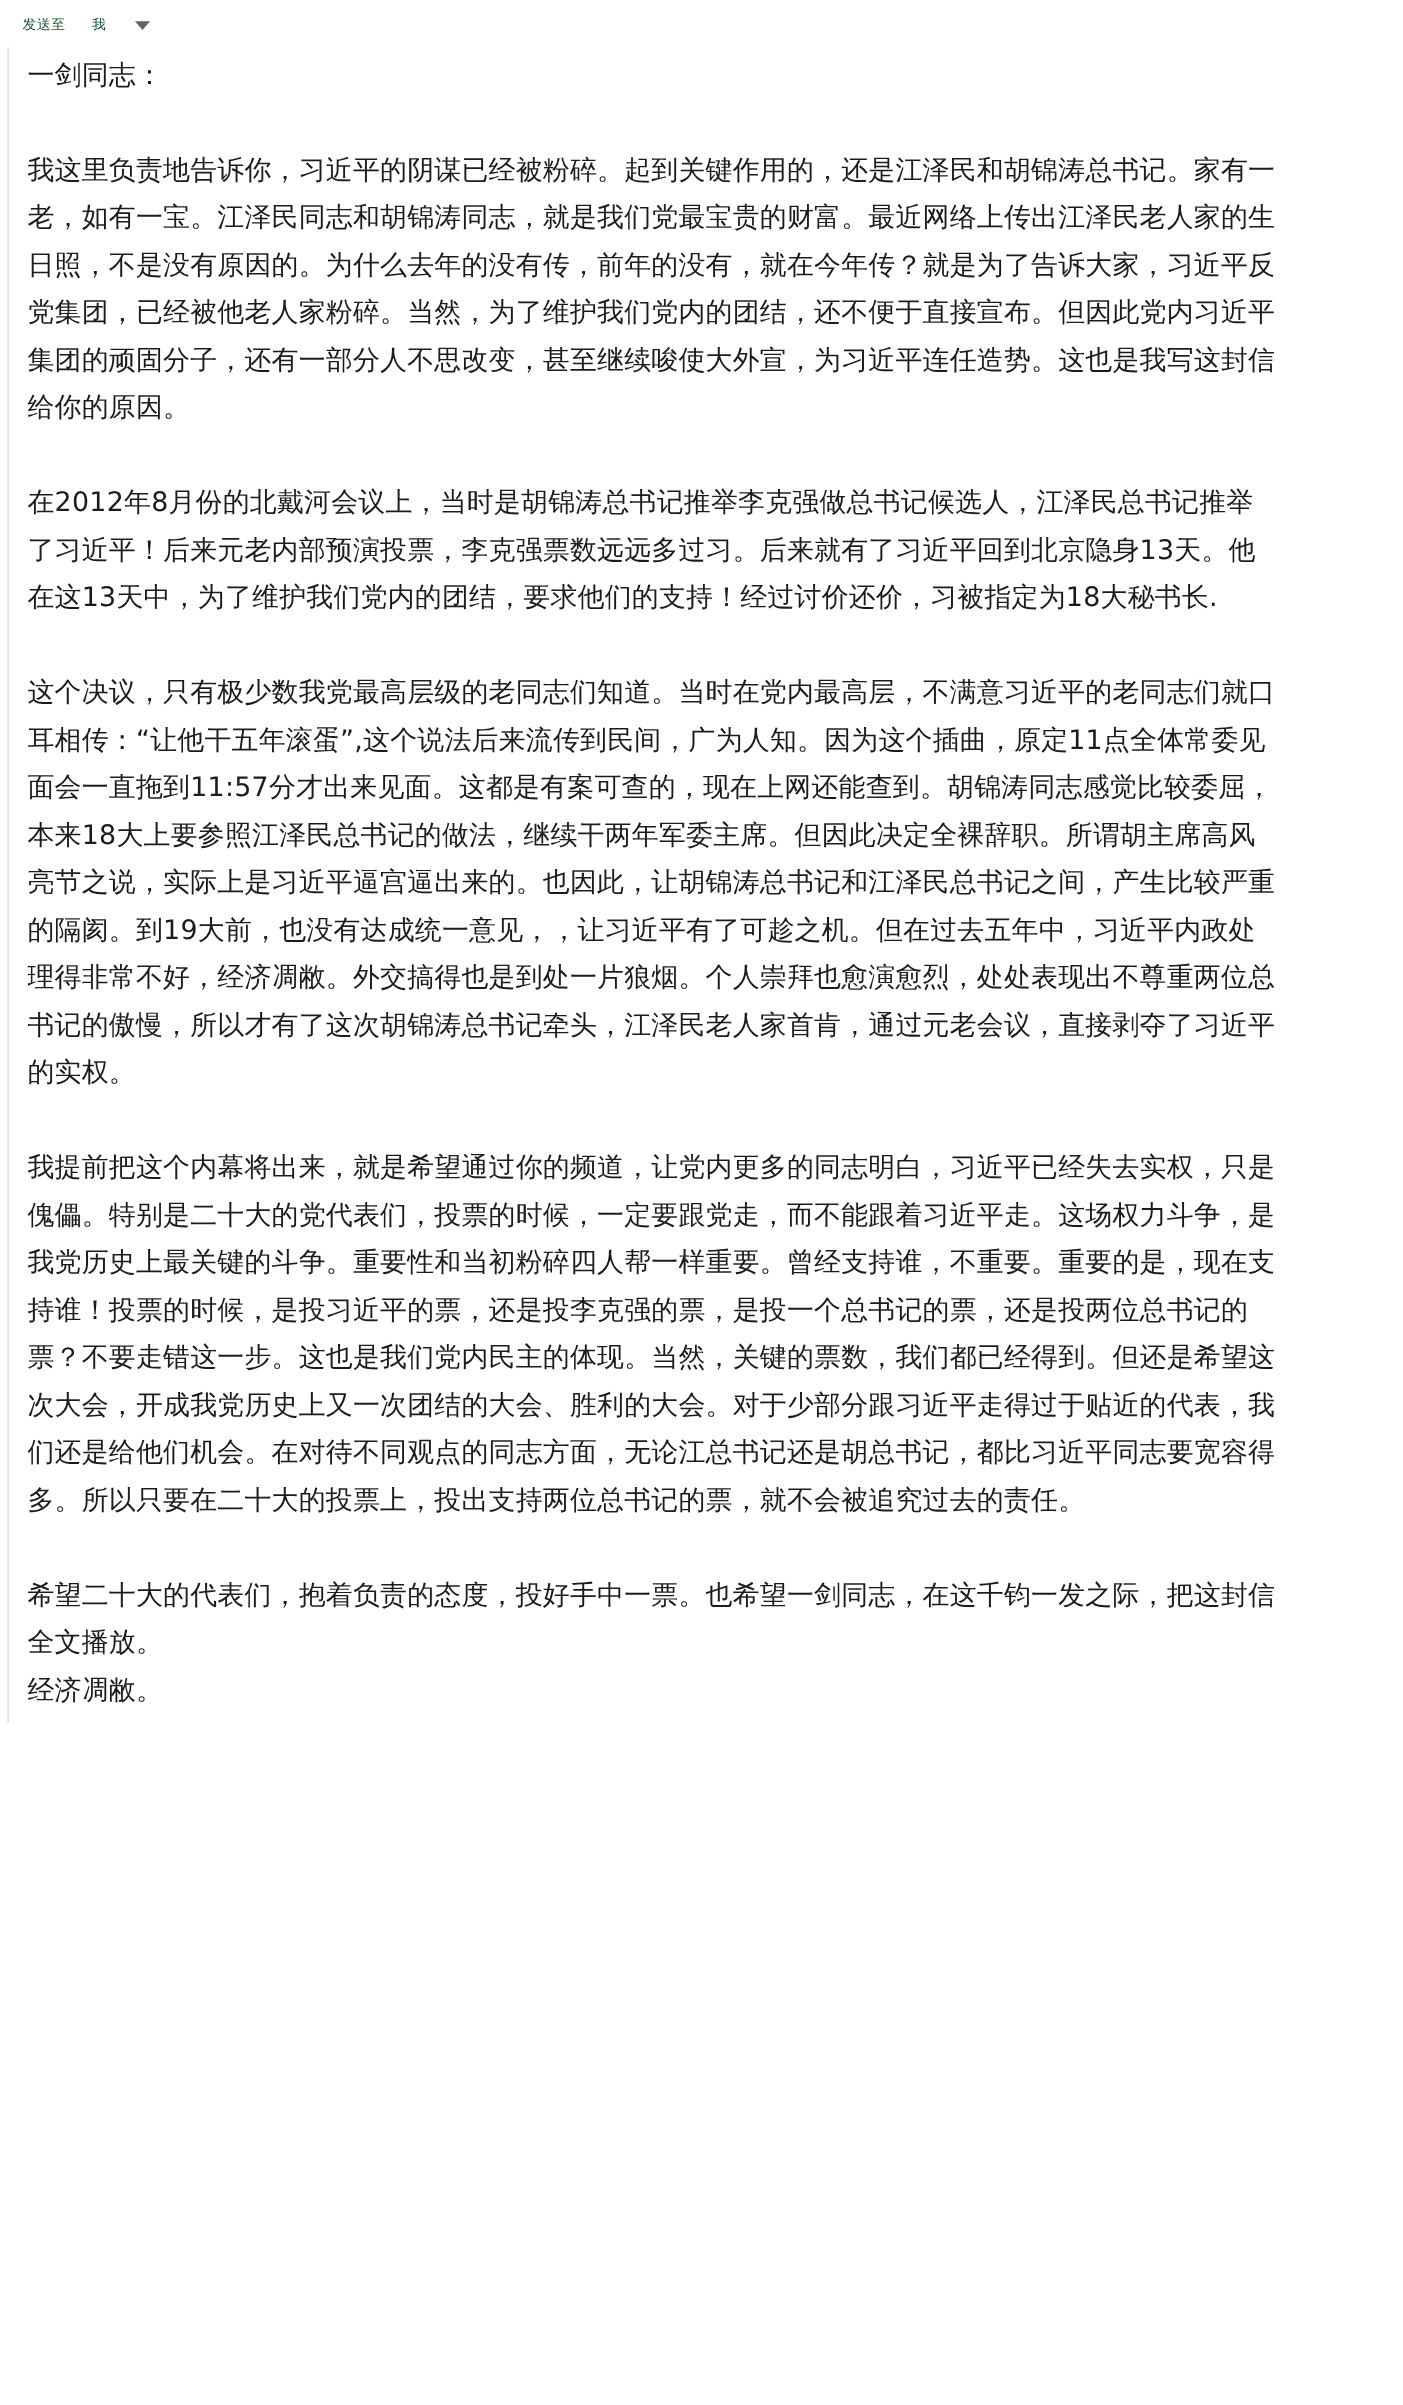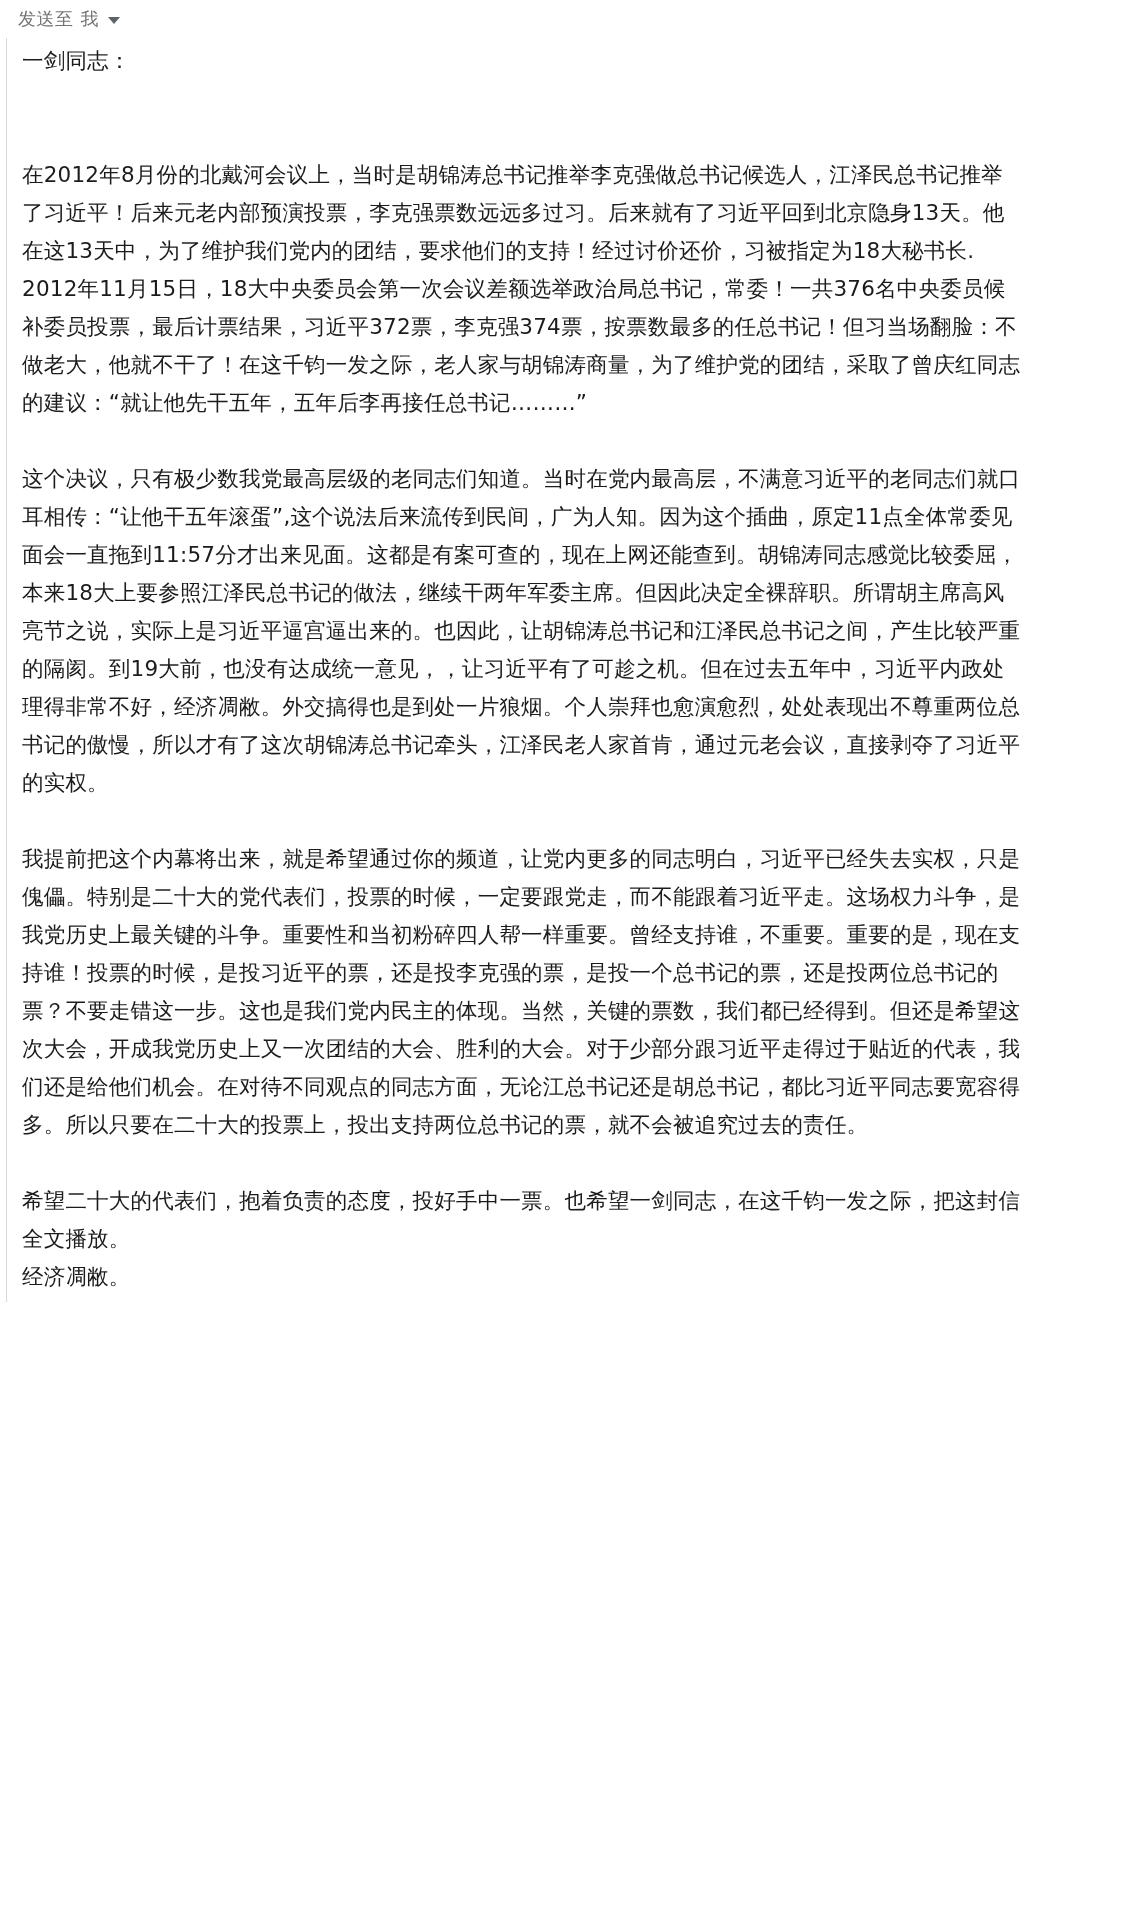--- a/index.html
+++ b/index.html
@@ -27,24 +27,24 @@
   .mail-header {
     height: 38px;
     display: flex;
     align-items: center;
     padding-left: 18px;
     box-sizing: border-box;
   }
   .recipient-line {
     display: inline-flex;
     align-items: center;
-    gap: 7px;
-    font-size: 18px;
+    gap: 21px;
+    font-size: 11px;
     line-height: 1;
-    color: #737373;
+    color: #14532d;
     font-family: "DejaVu Sans", "Liberation Sans", sans-serif;
     cursor: pointer;
     user-select: none;
   }
   .recipient-to {
     letter-spacing: 0.5px;
   }
   .recipient-name {
     letter-spacing: 0.5px;
   }
@@ -109,26 +109,26 @@
     </div>
   </div>
 
   <div class="letter-body">
 
     <p class="para">一剑同志：</p>
 
 
     <div class="spacer"></div>
 
+    <p class="para">我这里负责地告诉你，习近平的阴谋已经被粉碎。起到关键作用的，还是江泽民和胡锦涛总书记。家有一老，如有一宝。江泽民同志和胡锦涛同志，就是我们党最宝贵的财富。最近网络上传出江泽民老人家的生日照，不是没有原因的。为什么去年的没有传，前年的没有，就在今年传？就是为了告诉大家，习近平反党集团，已经被他老人家粉碎。当然，为了维护我们党内的团结，还不便于直接宣布。但因此党内习近平集团的顽固分子，还有一部分人不思改变，甚至继续唆使大外宣，为习近平连任造势。这也是我写这封信给你的原因。</p>
 
     <div class="spacer"></div>
 
     <p class="para">在2012年8月份的北戴河会议上，当时是胡锦涛总书记推举李克强做总书记候选人，江泽民总书记推举了习近平！后来元老内部预演投票，李克强票数远远多过习。后来就有了习近平回到北京隐身13天。他在这13天中，为了维护我们党内的团结，要求他们的支持！经过讨价还价，习被指定为18大秘书长.</p>
 
-    <p class="para tight">2012年11月15日，18大中央委员会第一次会议差额选举政治局总书记，常委！一共376名中央委员候补委员投票，最后计票结果，习近平372票，李克强374票，按票数最多的任总书记！但习当场翻脸：不做老大，他就不干了！在这千钧一发之际，老人家与胡锦涛商量，为了维护党的团结，采取了曾庆红同志的建议：“就让他先干五年，五年后李再接任总书记………”</p>
 
     <div class="spacer"></div>
 
     <p class="para">这个决议，只有极少数我党最高层级的老同志们知道。当时在党内最高层，不满意习近平的老同志们就口耳相传：“让他干五年滚蛋”,这个说法后来流传到民间，广为人知。因为这个插曲，原定11点全体常委见面会一直拖到11:57分才出来见面。这都是有案可查的，现在上网还能查到。胡锦涛同志感觉比较委屈，本来18大上要参照江泽民总书记的做法，继续干两年军委主席。但因此决定全裸辞职。所谓胡主席高风亮节之说，实际上是习近平逼宫逼出来的。也因此，让胡锦涛总书记和江泽民总书记之间，产生比较严重的隔阂。到19大前，也没有达成统一意见，，让习近平有了可趁之机。但在过去五年中，习近平内政处理得非常不好，经济凋敝。外交搞得也是到处一片狼烟。个人崇拜也愈演愈烈，处处表现出不尊重两位总书记的傲慢，所以才有了这次胡锦涛总书记牵头，江泽民老人家首肯，通过元老会议，直接剥夺了习近平的实权。</p>
 
     <div class="spacer"></div>
 
     <p class="para">我提前把这个内幕将出来，就是希望通过你的频道，让党内更多的同志明白，习近平已经失去实权，只是傀儡。特别是二十大的党代表们，投票的时候，一定要跟党走，而不能跟着习近平走。这场权力斗争，是我党历史上最关键的斗争。重要性和当初粉碎四人帮一样重要。曾经支持谁，不重要。重要的是，现在支持谁！投票的时候，是投习近平的票，还是投李克强的票，是投一个总书记的票，还是投两位总书记的票？不要走错这一步。这也是我们党内民主的体现。当然，关键的票数，我们都已经得到。但还是希望这次大会，开成我党历史上又一次团结的大会、胜利的大会。对于少部分跟习近平走得过于贴近的代表，我们还是给他们机会。在对待不同观点的同志方面，无论江总书记还是胡总书记，都比习近平同志要宽容得多。所以只要在二十大的投票上，投出支持两位总书记的票，就不会被追究过去的责任。</p>
 
     <div class="spacer"></div>

